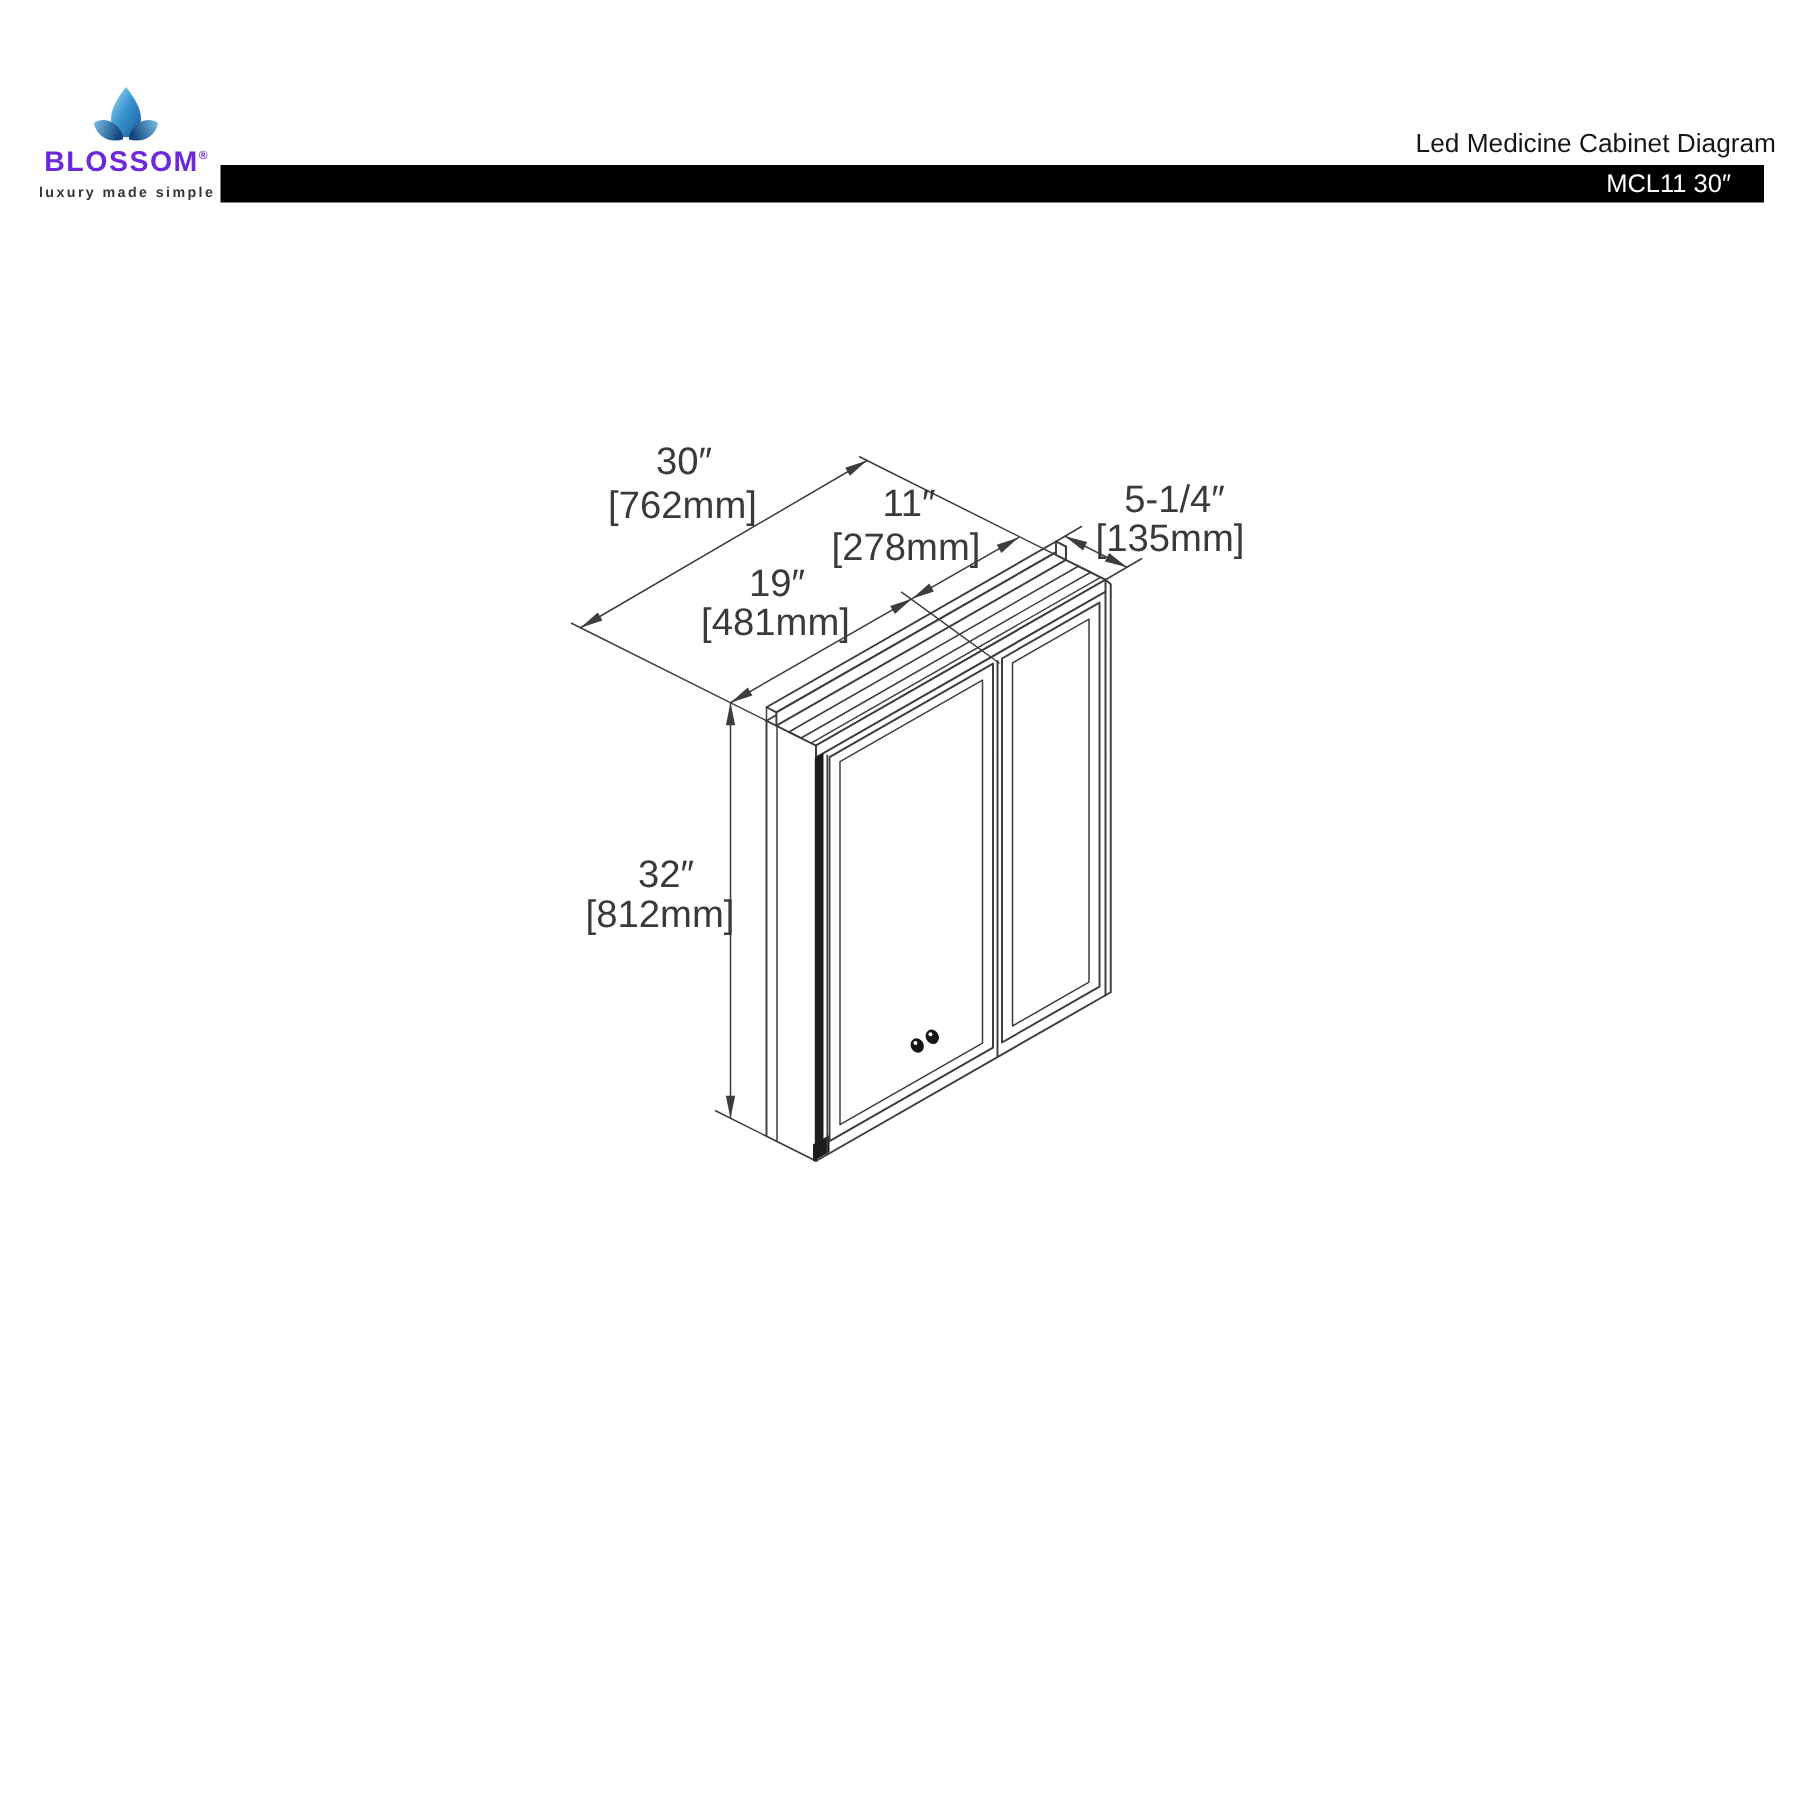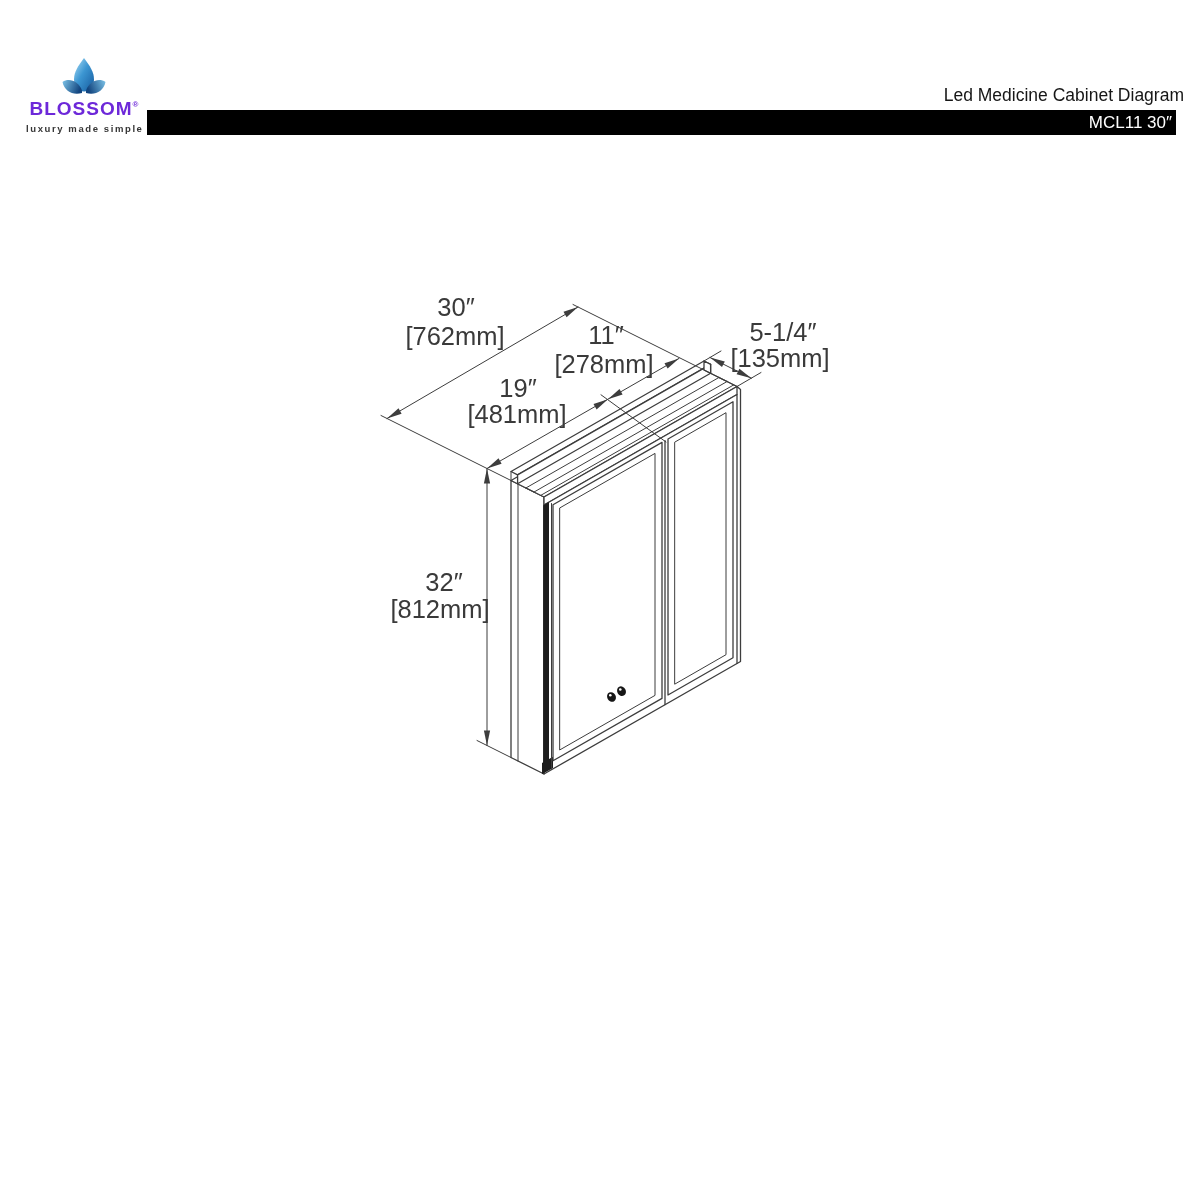--- a/index.html
+++ b/index.html
@@ -9,21 +9,21 @@
   .brand{position:absolute;left:26px;top:58px;width:116px;text-align:center;}
   .brand-flower{display:block;margin:0 auto 2px auto;}
   .brand-name{font-family:Liberation Sans, sans-serif;font-weight:bold;font-size:19px;
               letter-spacing:1px;color:#6d28d9;white-space:nowrap;}
   .brand-name sup{font-size:8px;vertical-align:8px;letter-spacing:0;}
   .brand-tagline{font-size:9.5px;font-weight:bold;letter-spacing:1.6px;color:#353535;
                  margin-top:3px;white-space:nowrap;}
   .doc-title{position:absolute;top:85px;right:16px;font-size:17.5px;color:#161616;}
   .model-bar{position:absolute;top:110px;left:147px;right:24px;height:25px;background:#000;
              color:#fff;text-align:right;font-size:17px;line-height:25px;
-             padding-right:4px;box-sizing:border-box;}
+             padding-right:22px;box-sizing:border-box;}
   
   .drawing{position:absolute;left:0;top:0;}
   .ln{stroke:#3d3d3d;stroke-width:1.3;fill:none;stroke-linejoin:round;stroke-linecap:round;}
   .thin{stroke-width:1;}
   .fw{fill:#ffffff;stroke:#3d3d3d;stroke-width:1.3;stroke-linejoin:round;}
   .dk{fill:#1d1d1d;stroke:none;}
   .arr{fill:#3d3d3d;stroke:none;}
   .dimtxt{font-family:"Liberation Sans",sans-serif;font-size:25.5px;fill:#3a3a3a;
           text-anchor:middle;}
 </style>

